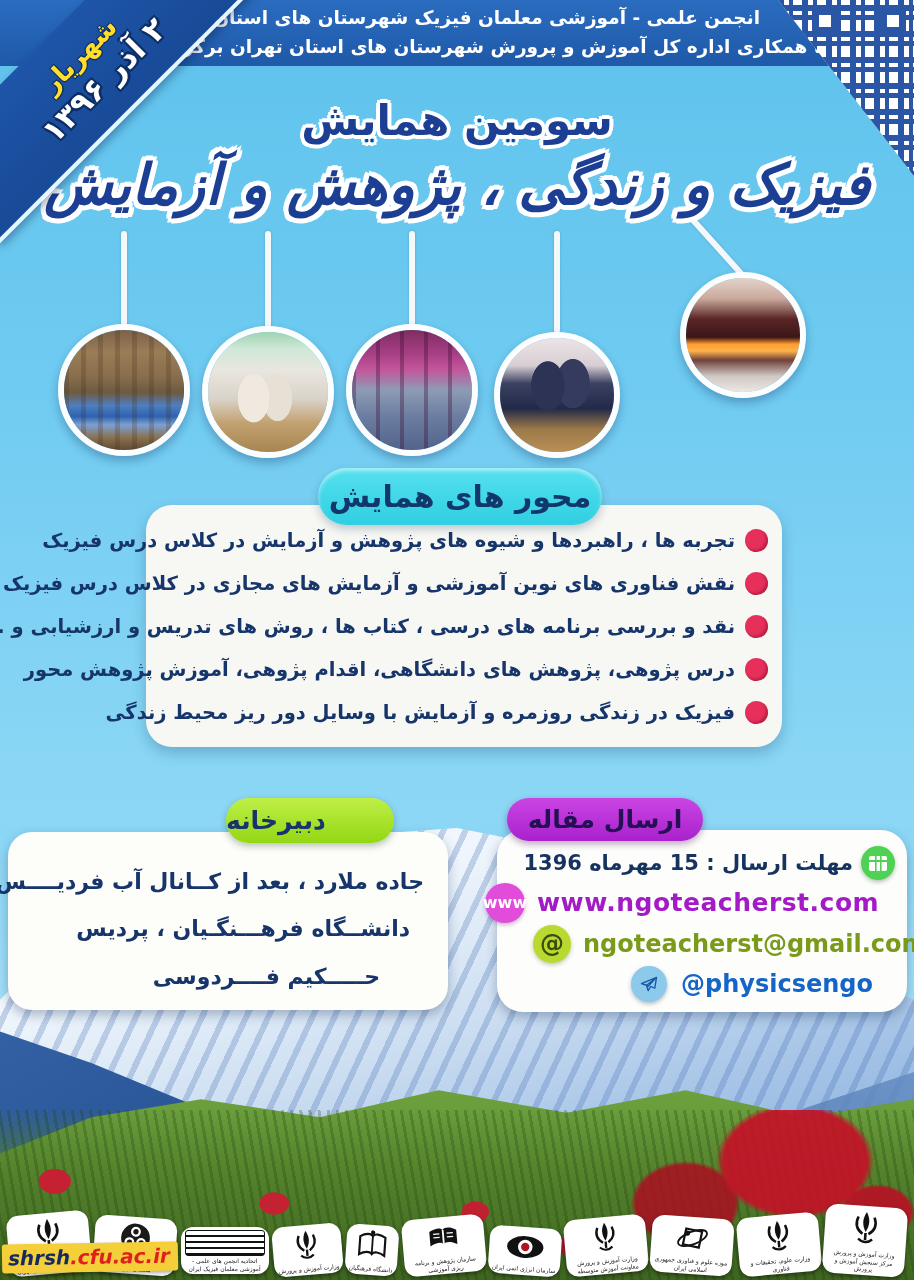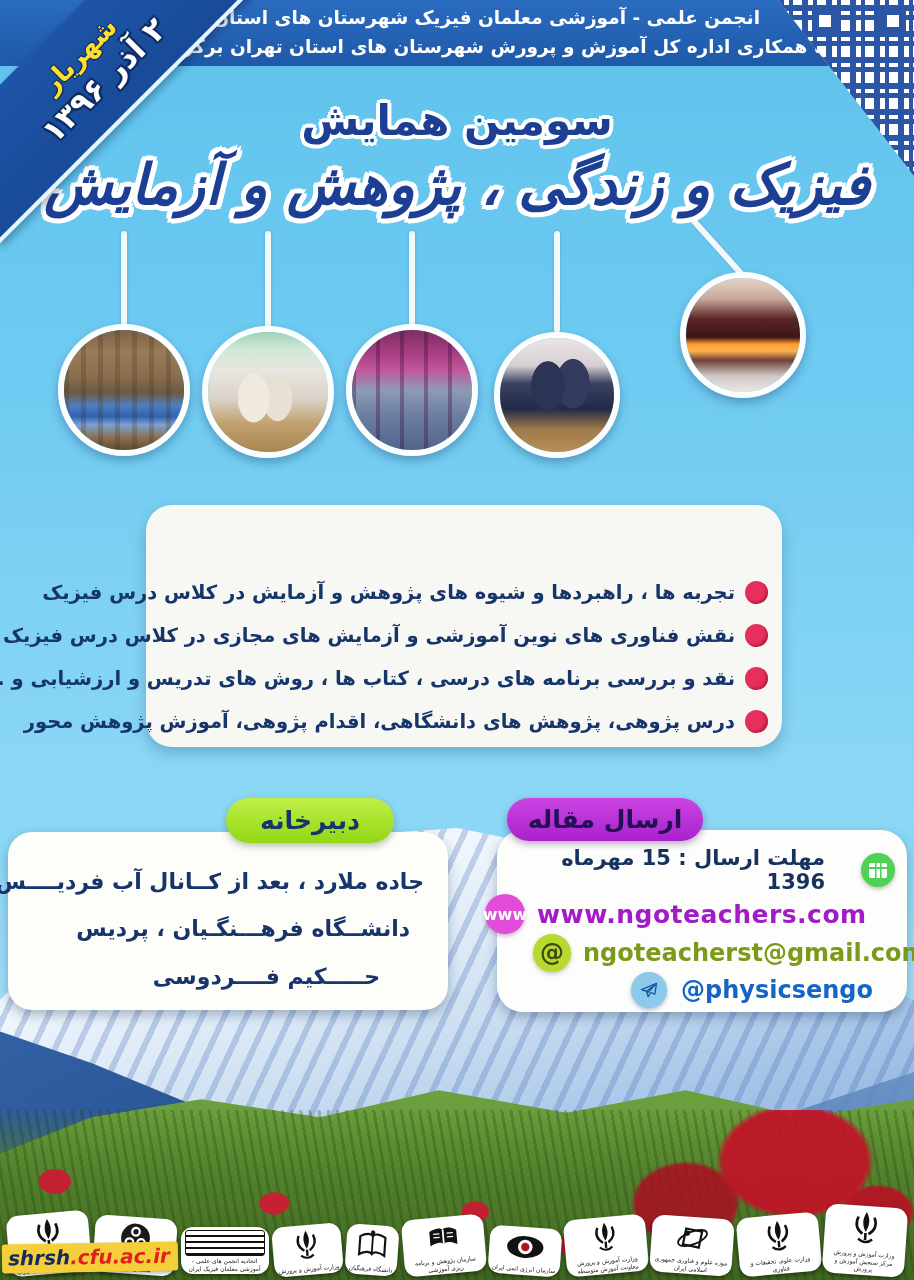--- a/index.html
+++ b/index.html
@@ -78,49 +78,49 @@
         linear-gradient(180deg,#e3d3c9 0%,#caa99c 18%,#5a2526 36%,#3c1618 52%,#ff9c2f 58%,#ffb34d 64%,#70413a 72%,#cfc8c4 86%,#ece7e3 100%); }
 
   
   .topics-badge { position:absolute; left:318px; top:468px; width:284px; height:57px; z-index:4;
     background:linear-gradient(180deg,#55e0ee 0%,#2fcfe2 100%); border-radius:29px;
     display:flex; align-items:center; justify-content:center;
     box-shadow:0 4px 8px rgba(10,60,90,.25), inset 0 3px 4px rgba(255,255,255,.5); }
   .topics-badge span { color:#12386b; font-size:30px; font-weight:bold; direction:rtl; }
   .topics-box { position:absolute; left:146px; top:505px; width:636px; height:242px; z-index:3;
     background:#f7f7f4; border-radius:26px; box-shadow:0 6px 14px rgba(10,50,90,.25);
-    display:flex; flex-direction:column; justify-content:flex-end; padding:10px 14px 4px 14px; }
+    display:flex; flex-direction:column; justify-content:flex-end; padding:10px 14px 13px 14px; }
   .topic-row { display:flex; direction:rtl; align-items:center; height:43px; }
   .topic-dot { width:23px; height:23px; border-radius:50%; background:#e6305b; margin-left:10px; flex:0 0 auto;
     box-shadow:inset -2px -2px 3px rgba(120,0,30,.4); }
   .topic-text { color:#16356b; font-size:19.5px; font-weight:bold; white-space:nowrap; }
 
   
   .sec-badge { position:absolute; left:226px; top:798px; width:168px; height:45px; z-index:5;
     background:linear-gradient(180deg,#c0ef46 0%,#93d714 100%); border-radius:23px;
-    display:flex; align-items:center; justify-content:center; box-shadow:0 3px 7px rgba(20,60,20,.3); }
+    display:flex; align-items:center; justify-content:flex-start; box-shadow:0 3px 7px rgba(20,60,20,.3); }
   .sec-badge span { color:#17356a; font-size:25px; font-weight:bold; direction:rtl; }
   .sec-box { position:absolute; left:8px; top:832px; width:440px; height:178px; z-index:4;
     background:#fdfdfa; border-radius:24px; box-shadow:0 5px 12px rgba(10,40,80,.3);
     padding:26px 24px 10px 18px; direction:rtl; }
   .sec-line { color:#17356a; font-size:22px; font-weight:bold; line-height:2.15; white-space:nowrap; }
   .sec-line.i1 { padding-right:14px; }
   .sec-line.i2 { padding-right:44px; }
 
   
   .sub-badge { position:absolute; left:507px; top:798px; width:196px; height:43px; z-index:5;
     background:linear-gradient(180deg,#cb45e4 0%,#a margen21cc 100%);
     background:linear-gradient(180deg,#cb45e4 0%,#a821cc 100%); border-radius:22px;
     display:flex; align-items:center; justify-content:center; box-shadow:0 3px 7px rgba(60,10,80,.35); }
   .sub-badge span { color:#241055; font-size:25px; font-weight:bold; direction:rtl; }
   .sub-box { position:absolute; left:497px; top:830px; width:410px; height:182px; z-index:4;
     background:#fdfdfb; border-radius:26px; box-shadow:0 5px 12px rgba(10,40,80,.3);
     padding:16px 10px 10px 10px; display:flex; flex-direction:column; justify-content:space-between; }
   .sub-row { display:flex; align-items:center; }
-  .row-deadline { direction:rtl; padding-right:2px;gap:28px; }
+  .row-deadline { direction:rtl; padding-right:2px; }
   .ic { border-radius:50%; display:flex; align-items:center; justify-content:center; flex:0 0 auto; }
   .ic-cal { width:34px; height:34px; background:#4fd254; margin-left:8px; box-shadow:0 2px 4px rgba(0,60,0,.3); }
   .cal-glyph { width:18px; height:15px; background:#fff; border-radius:2px; position:relative;
     background-image:linear-gradient(#4fd254 0 0),linear-gradient(#4fd254 0 0),linear-gradient(#4fd254 0 0);
     background-size:18px 2px,1.6px 15px,1.6px 15px; background-position:0 4px,6px 0,11px 0; background-repeat:no-repeat; }
   .deadline-text { color:#16325e; font-size:21px; font-weight:bold; }
   .row-web { margin-left:-22px; }
   .ic-www { width:40px; height:40px; background:#e14cda; margin-right:12px; box-shadow:0 2px 4px rgba(90,0,90,.3); }
   .ic-www span { color:#fff; font-size:16px; font-weight:bold; }
   .web-text { color:#a21bc6; font-size:25px; font-weight:bold; letter-spacing:.5px; }
@@ -218,36 +218,43 @@
   <div class="circle c3">
       <div class="ph p3"></div>
     </div>
   <div class="circle c4">
       <div class="ph p4"></div>
     </div>
   <div class="circle c5">
       <div class="ph p5"></div>
     </div>
 
+  <div class="topics-badge">
+    <span>محور های همایش</span>
+  </div>
   <div class="topics-box">
     <div class="topic-row">
       <span class="topic-dot"></span>
       <span class="topic-text">تجربه ها ، راهبردها و شیوه های پژوهش و آزمایش در کلاس درس فیزیک</span>
     </div>
     <div class="topic-row">
       <span class="topic-dot"></span>
       <span class="topic-text">نقش فناوری های نوین آموزشی و آزمایش های مجازی در کلاس درس فیزیک</span>
     </div>
     <div class="topic-row">
       <span class="topic-dot"></span>
       <span class="topic-text">نقد و بررسی برنامه های درسی ، کتاب ها ، روش های تدریس و ارزشیابی و ...</span>
     </div>
     <div class="topic-row">
       <span class="topic-dot"></span>
       <span class="topic-text">درس پژوهی، پژوهش های دانشگاهی، اقدام پژوهی، آموزش پژوهش محور</span>
+    </div>
+    <div class="topic-row">
+      <span class="topic-dot"></span>
+      <span class="topic-text">فیزیک در زندگی روزمره و آزمایش با وسایل دور ریز محیط زندگی</span>
     </div>
   </div>
 
   <div class="scene">
     <div class="snow"></div>
     <div class="ridge-r"></div>
     <div class="ridge-l"></div>
     <div class="hills"></div>
     <div class="flowers"></div>
   </div>
@@ -268,21 +275,21 @@
     <div class="sub-row row-deadline">
       <span class="ic ic-cal">
           <span class="cal-glyph"></span>
         </span>
       <span class="deadline-text">مهلت ارسال : 15 مهرماه 1396</span>
     </div>
     <div class="sub-row row-web">
       <span class="ic ic-www">
           <span>www</span>
         </span>
-      <span class="web-text">www.ngoteachers.com</span>
+      <span class="web-text">www.ngoteacherst.com</span>
     </div>
     <div class="sub-row row-mail">
       <span class="ic ic-at">
           <span>@</span>
         </span>
       <span class="mail-text">ngoteacherst@gmail.com</span>
     </div>
     <div class="sub-row row-tg">
       <span class="ic ic-tg">
         <svg width="20" height="20" viewBox="0 0 24 24">

